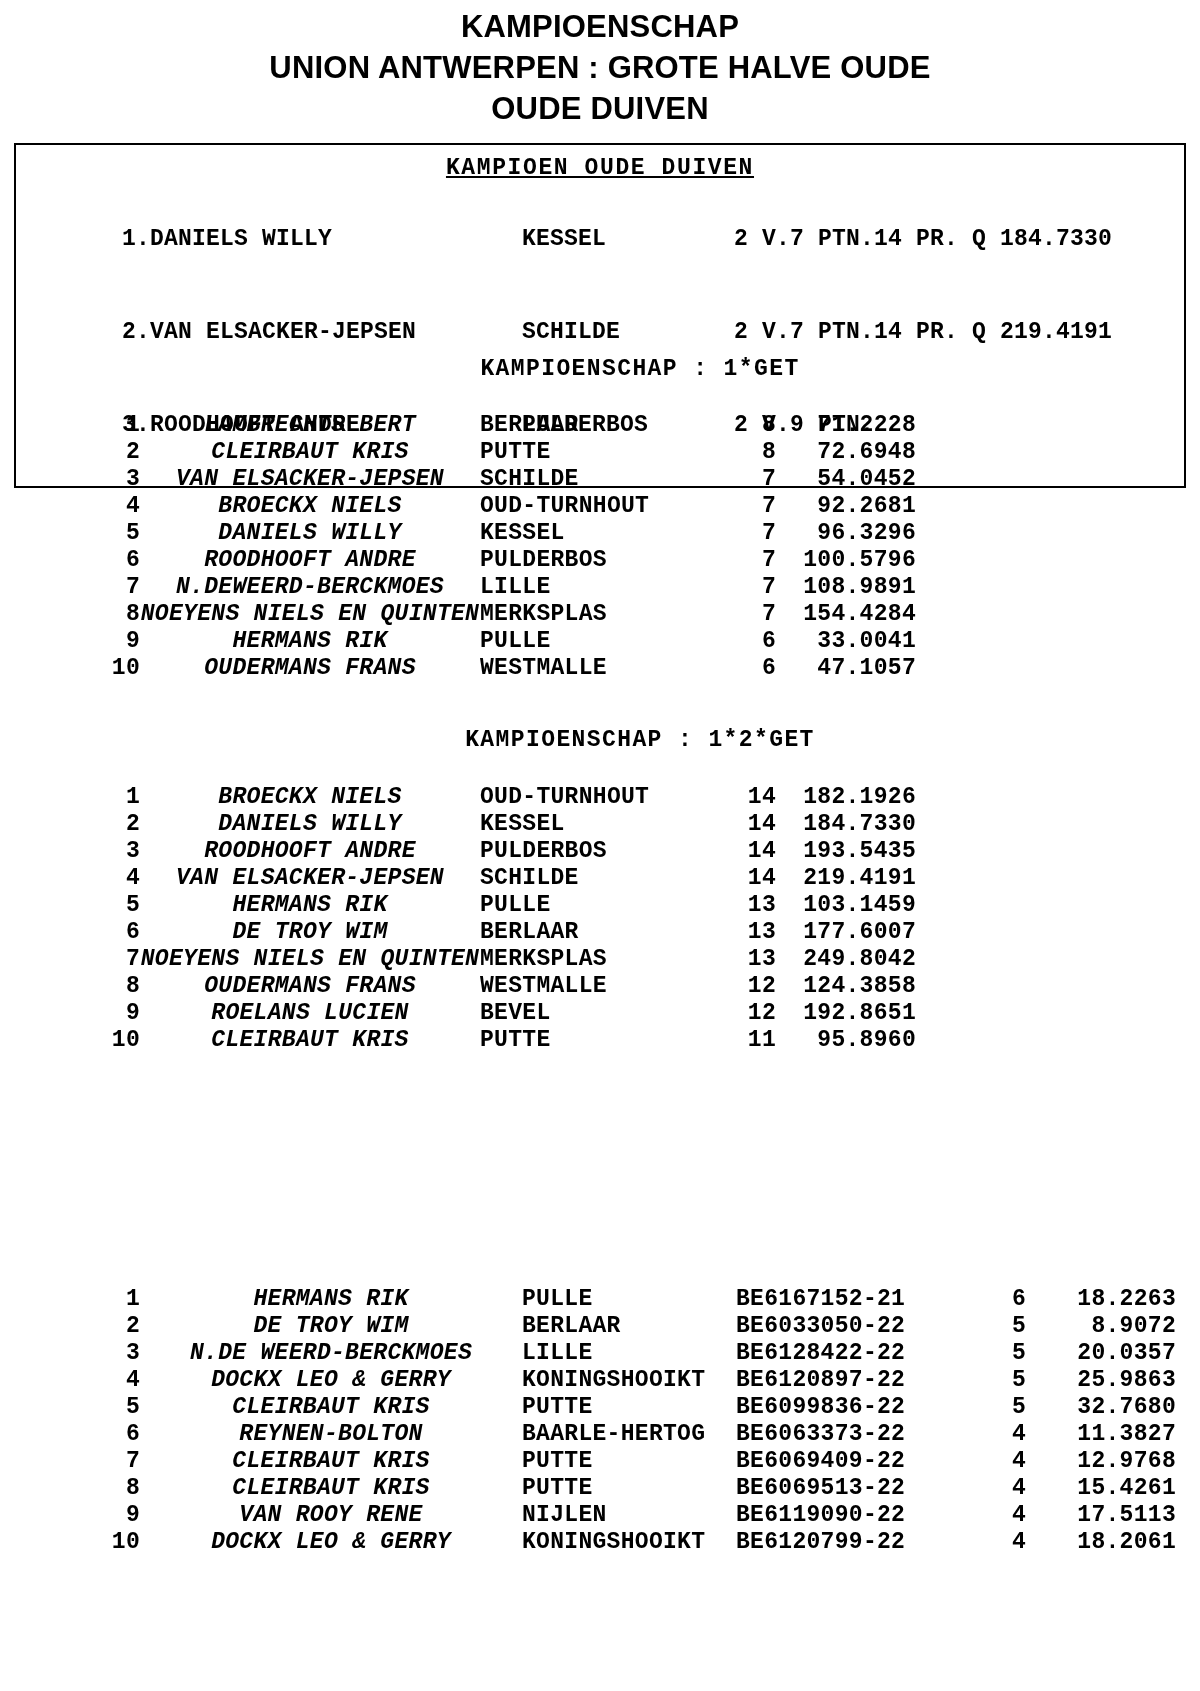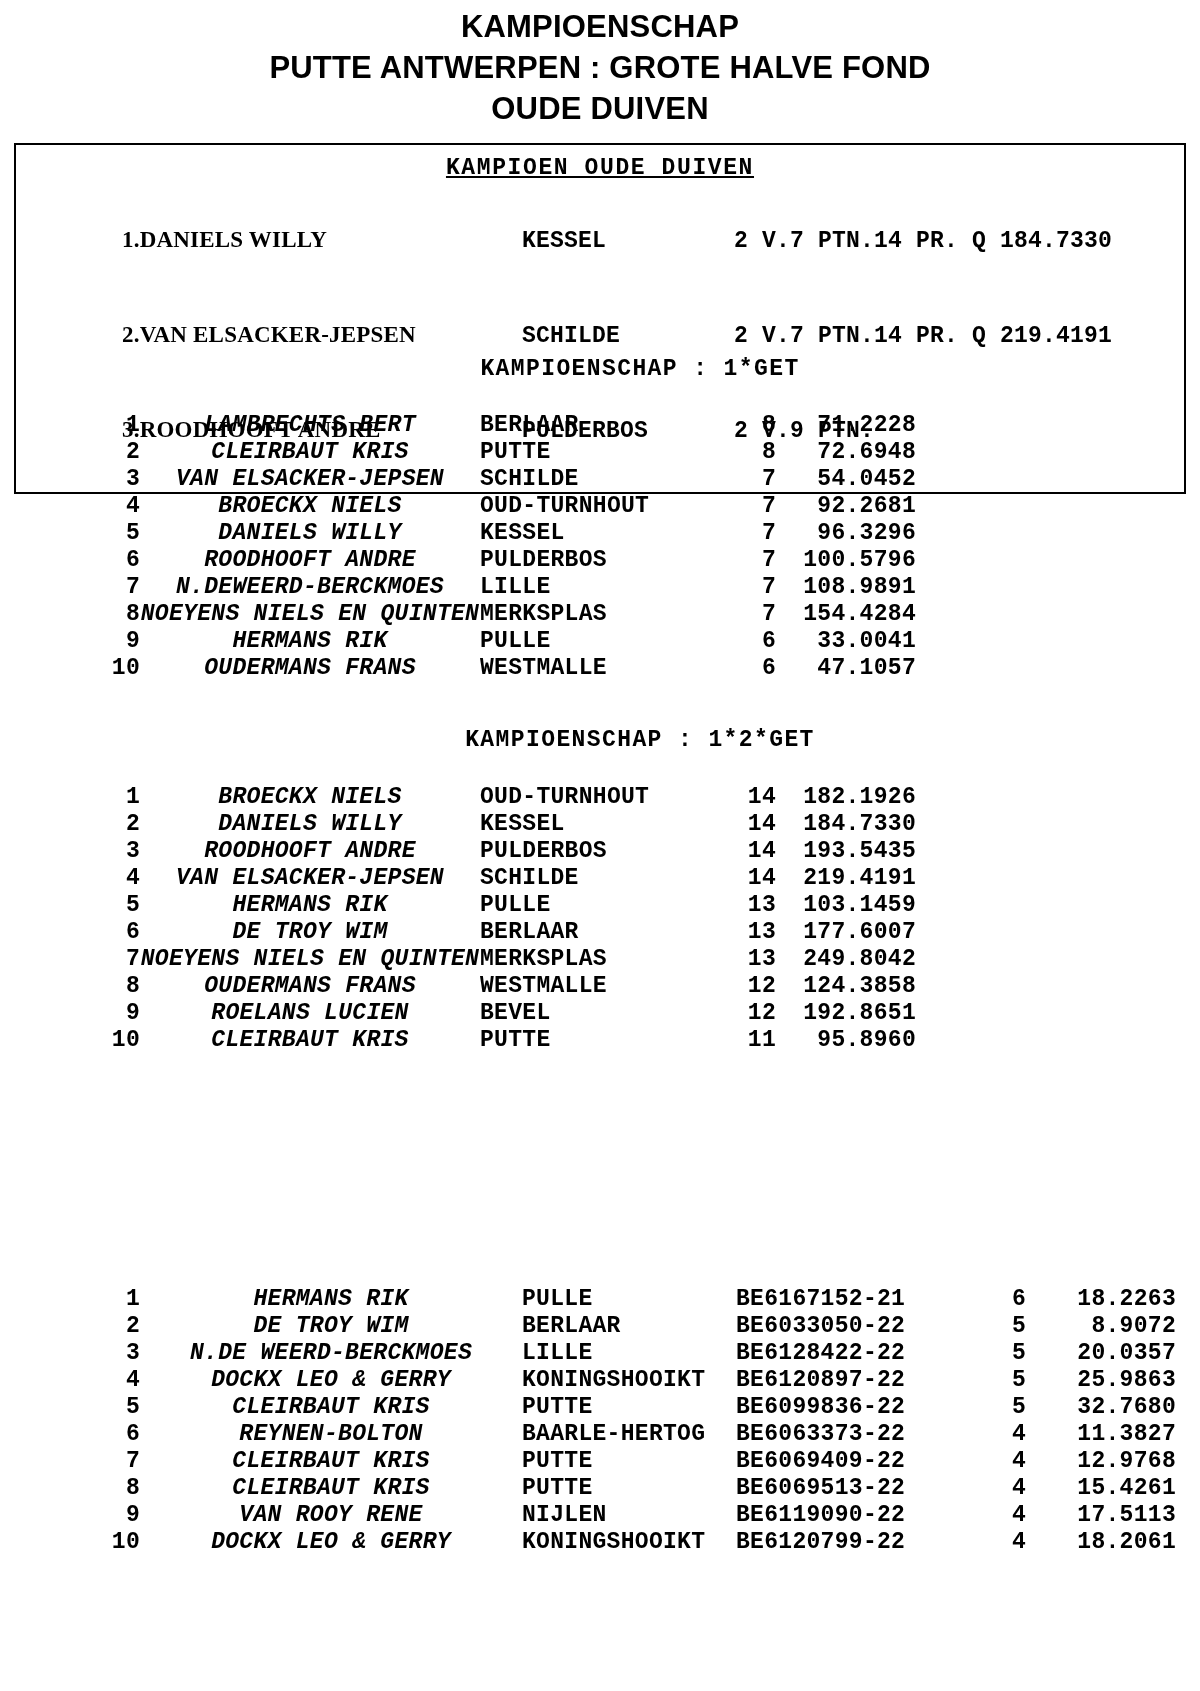--- a/index.html
+++ b/index.html
@@ -54,21 +54,21 @@
   }
   .champion-row {
     font-family: "Liberation Mono", monospace;
     font-weight: bold;
     font-size: 23px;
     letter-spacing: 0.2px;
     white-space: pre;
     line-height: 31px;
     padding-left: 22px;
   }
-  .champion-row .c-rankname { display: inline-block; width: 400px; font-family: Liberation Serif, serif; }
+  .champion-row .c-rankname { display: inline-block; width: 400px; }
   .champion-row .c-city     { display: inline-block; width: 180px; }
   .champion-row .c-rest     { display: inline-block; margin-left: 32px; }
 
   
   .section-head {
     font-family: "Liberation Mono", monospace;
     font-weight: bold;
     font-size: 23px;
     letter-spacing: 1.4px;
     white-space: pre;
@@ -141,21 +141,21 @@
   table.rank.as td.col-pts  { width: 80px; }
   table.rank.as td.col-coef { width: 150px; }
 </style>
 </head>
 <body>
 
 <div class="page">
 
   <div class="main-title">
     <div>KAMPIOENSCHAP</div>
-    <div>PUTTE ANTWERPEN : GROTE HALVE FOND</div>
+    <div>UNION ANTWERPEN : GROTE HALVE OUDE</div>
     <div>OUDE DUIVEN</div>
   </div>
 
   <div class="champion-box">
     <div class="box-title">KAMPIOEN OUDE DUIVEN</div>
 
     <div class="champion-row">
       <span class="c-rankname">1.DANIELS WILLY</span><span class="c-city">KESSEL</span><span class="c-rest">2 V.7 PTN.14 PR. Q 184.7330</span>
     </div>
     <div class="champion-row">

